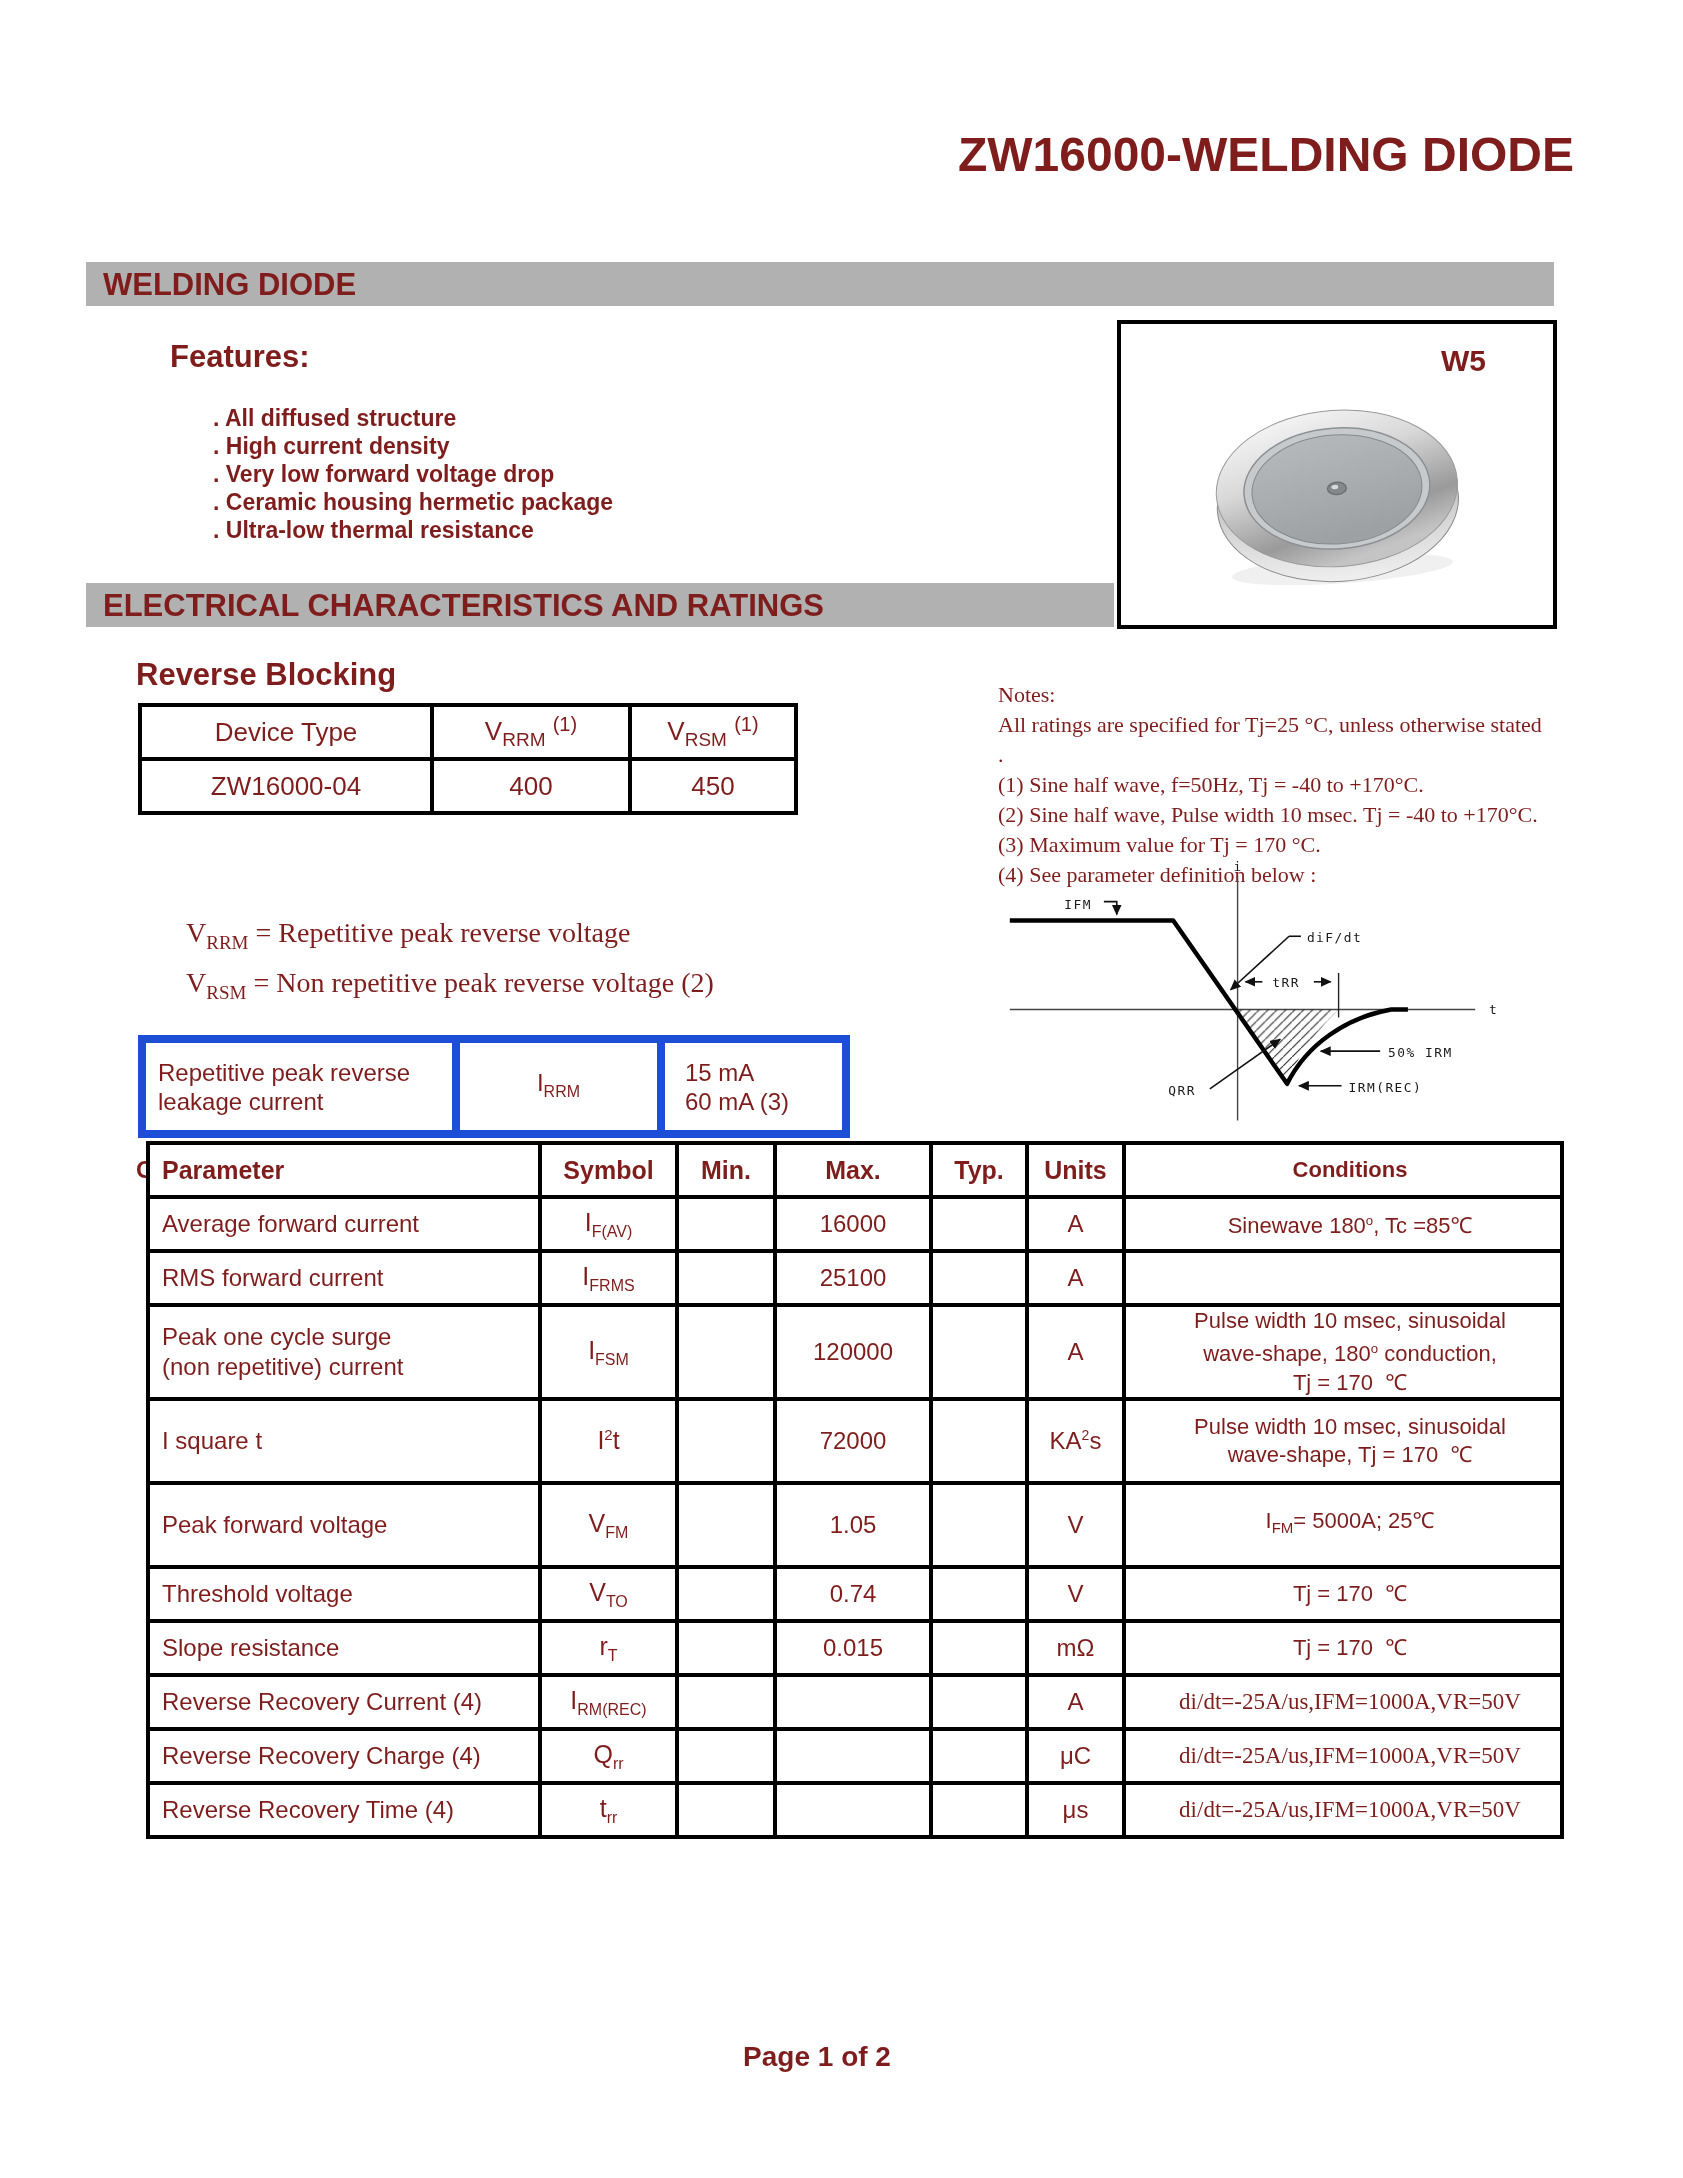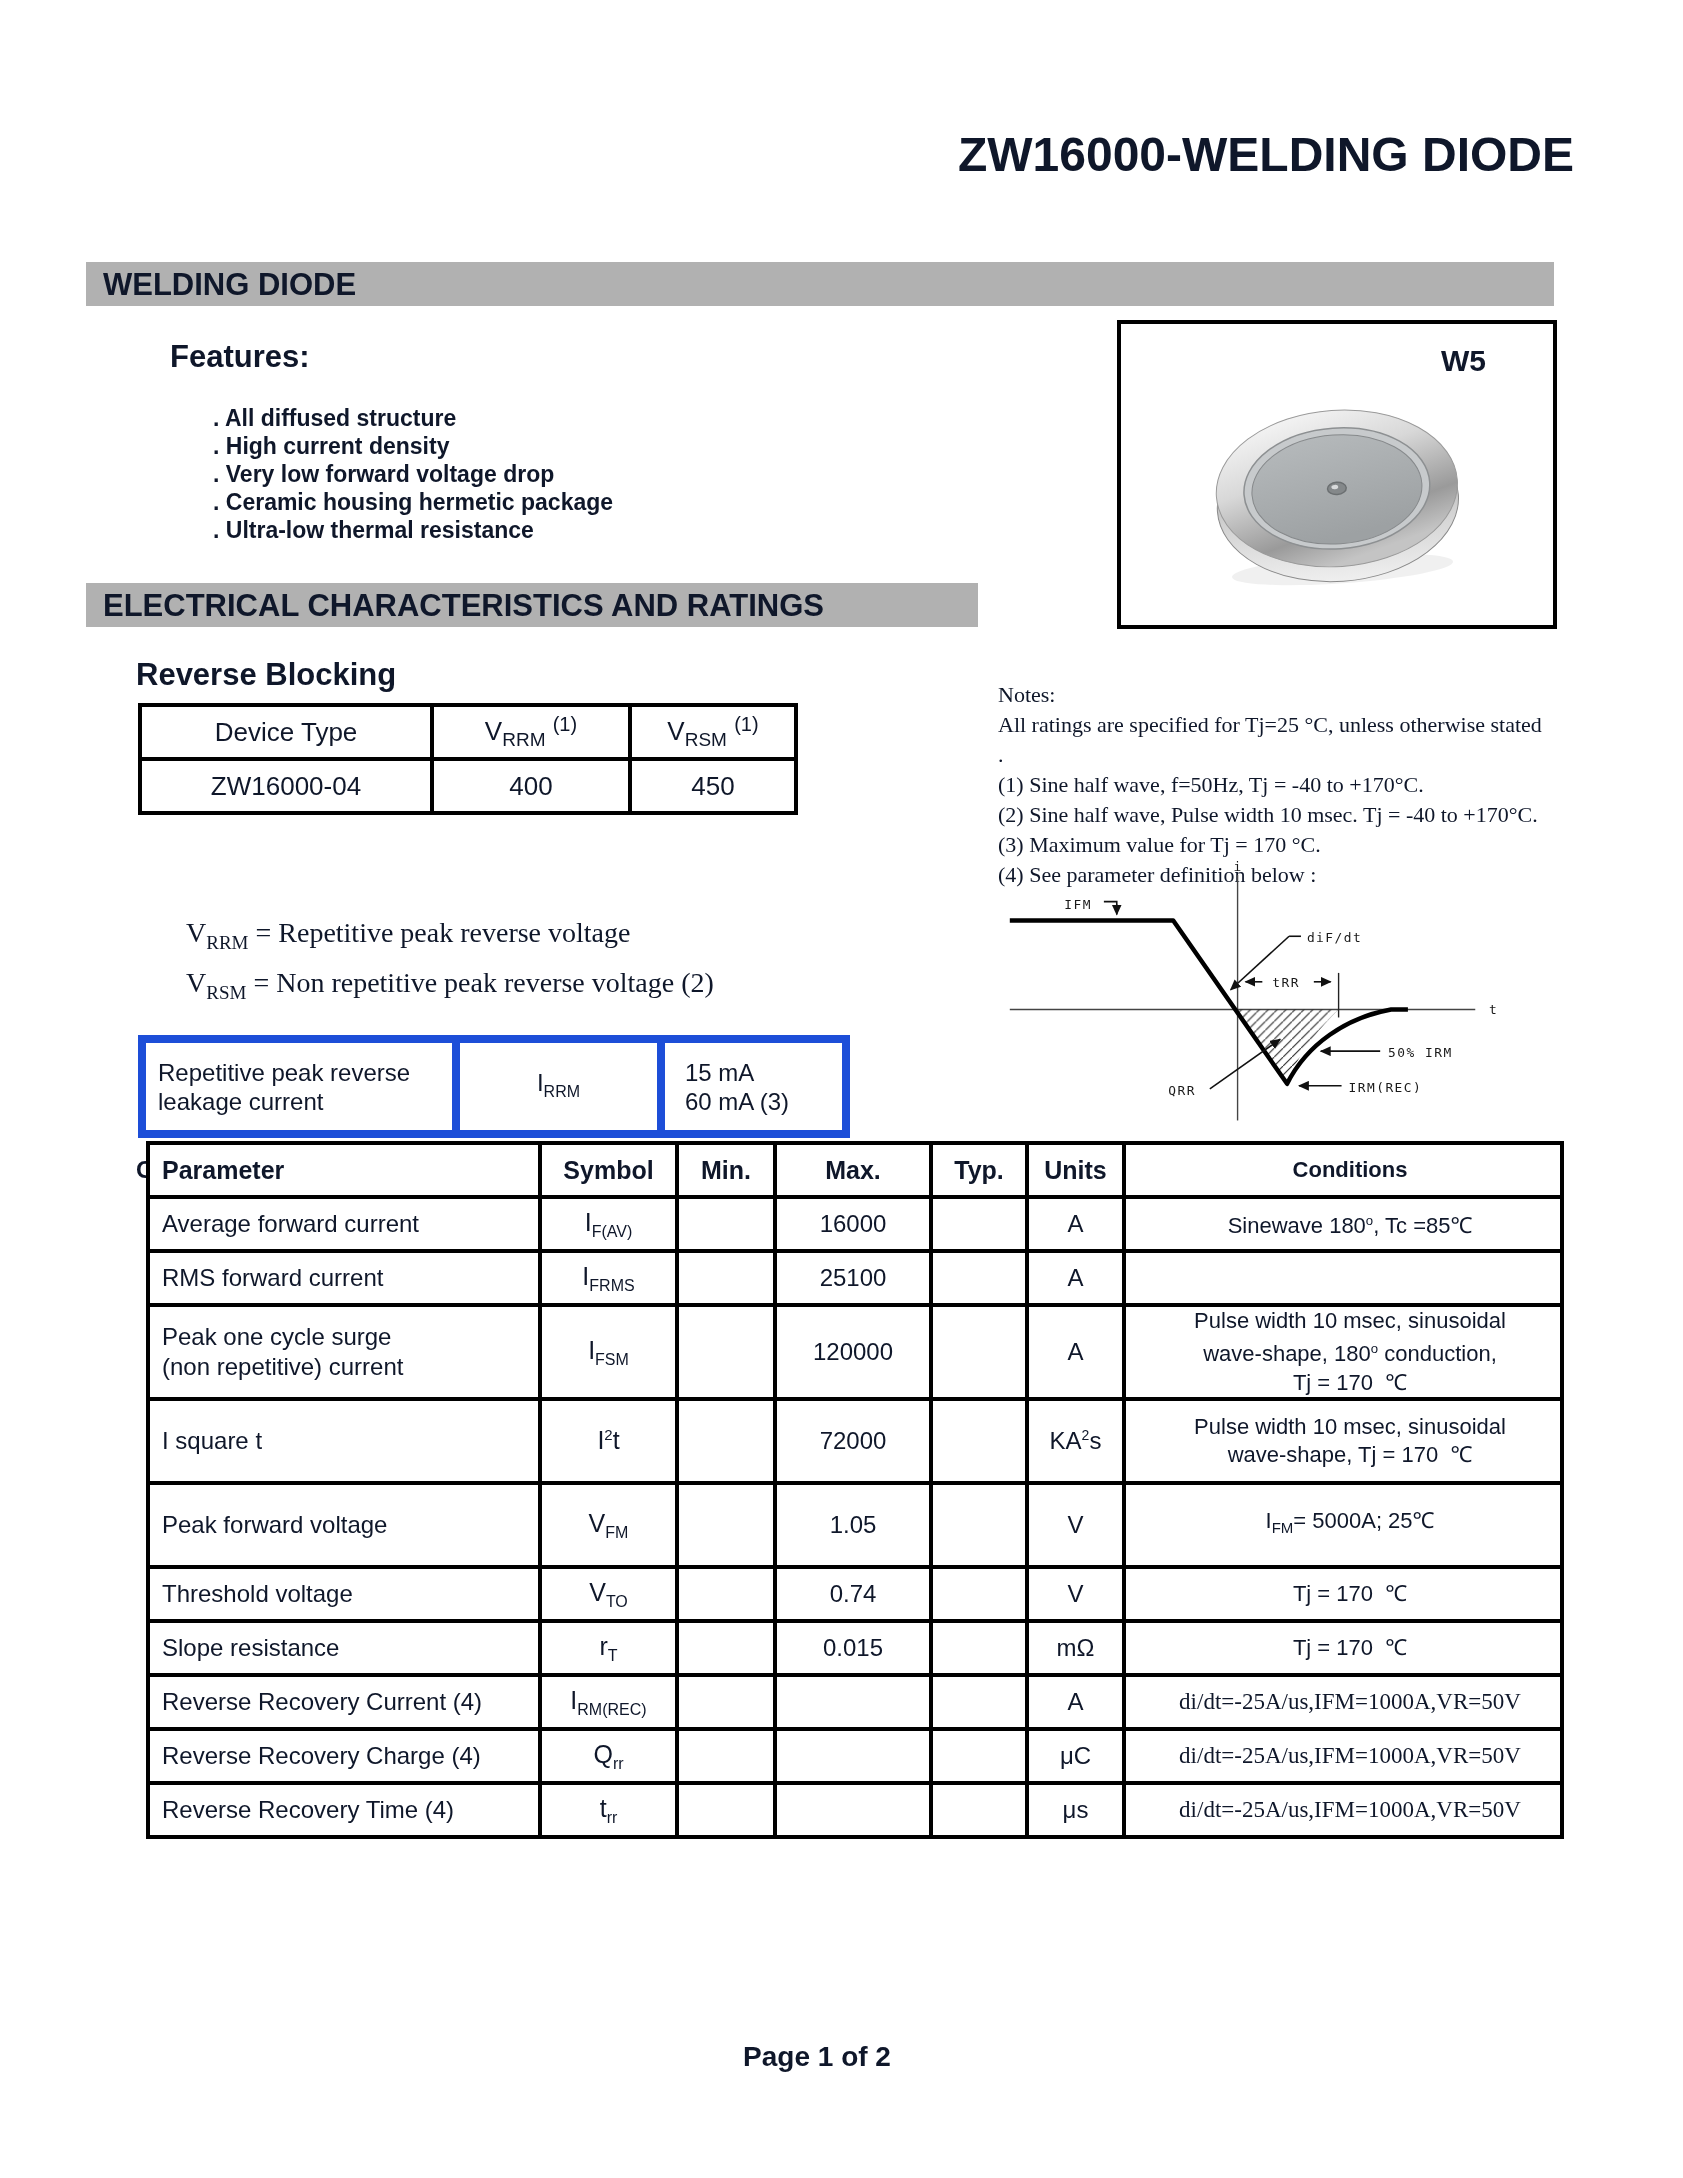--- a/index.html
+++ b/index.html
@@ -1,27 +1,27 @@
 <!DOCTYPE html>
 <html><head>
 <meta charset="utf-8">
 <style>
   html,body{margin:0;padding:0;background:#e8e8e8;}
   #page{position:relative;width:1683px;height:2178px;background:#ffffff;
-        font-family:"Liberation Sans",sans-serif;color:#0f172a;overflow:hidden;}
+        font-family:"Liberation Sans",sans-serif;color:#7f1d1d;overflow:hidden;}
   .abs{position:absolute;}
 
   
   #doc-title{top:127px;right:109px;font-size:48px;font-weight:bold;letter-spacing:0;}
 
   
   .section-bar{background:#b1b1b1;height:44px;line-height:45px;
                font-size:31px;font-weight:bold;padding-left:17px;box-sizing:border-box;}
   #bar-welding{left:86px;top:262px;width:1468px;}
-  #bar-electrical{left:86px;top:583px;width:892px;}
+  #bar-electrical{left:86px;top:583px;width:1028px;}
 
   
   #features-heading{left:170px;top:339px;font-size:31px;font-weight:bold;}
   #features-list{left:213px;top:404px;font-size:23px;font-weight:bold;line-height:28px;}
 
   
   #photo-box{left:1117px;top:320px;width:440px;height:309px;border:4px solid #000;
              box-sizing:border-box;background:#fff;}
   #photo-label{right:67px;top:20px;font-size:30px;font-weight:bold;}
   #diode-svg{left:0;top:8px;}

